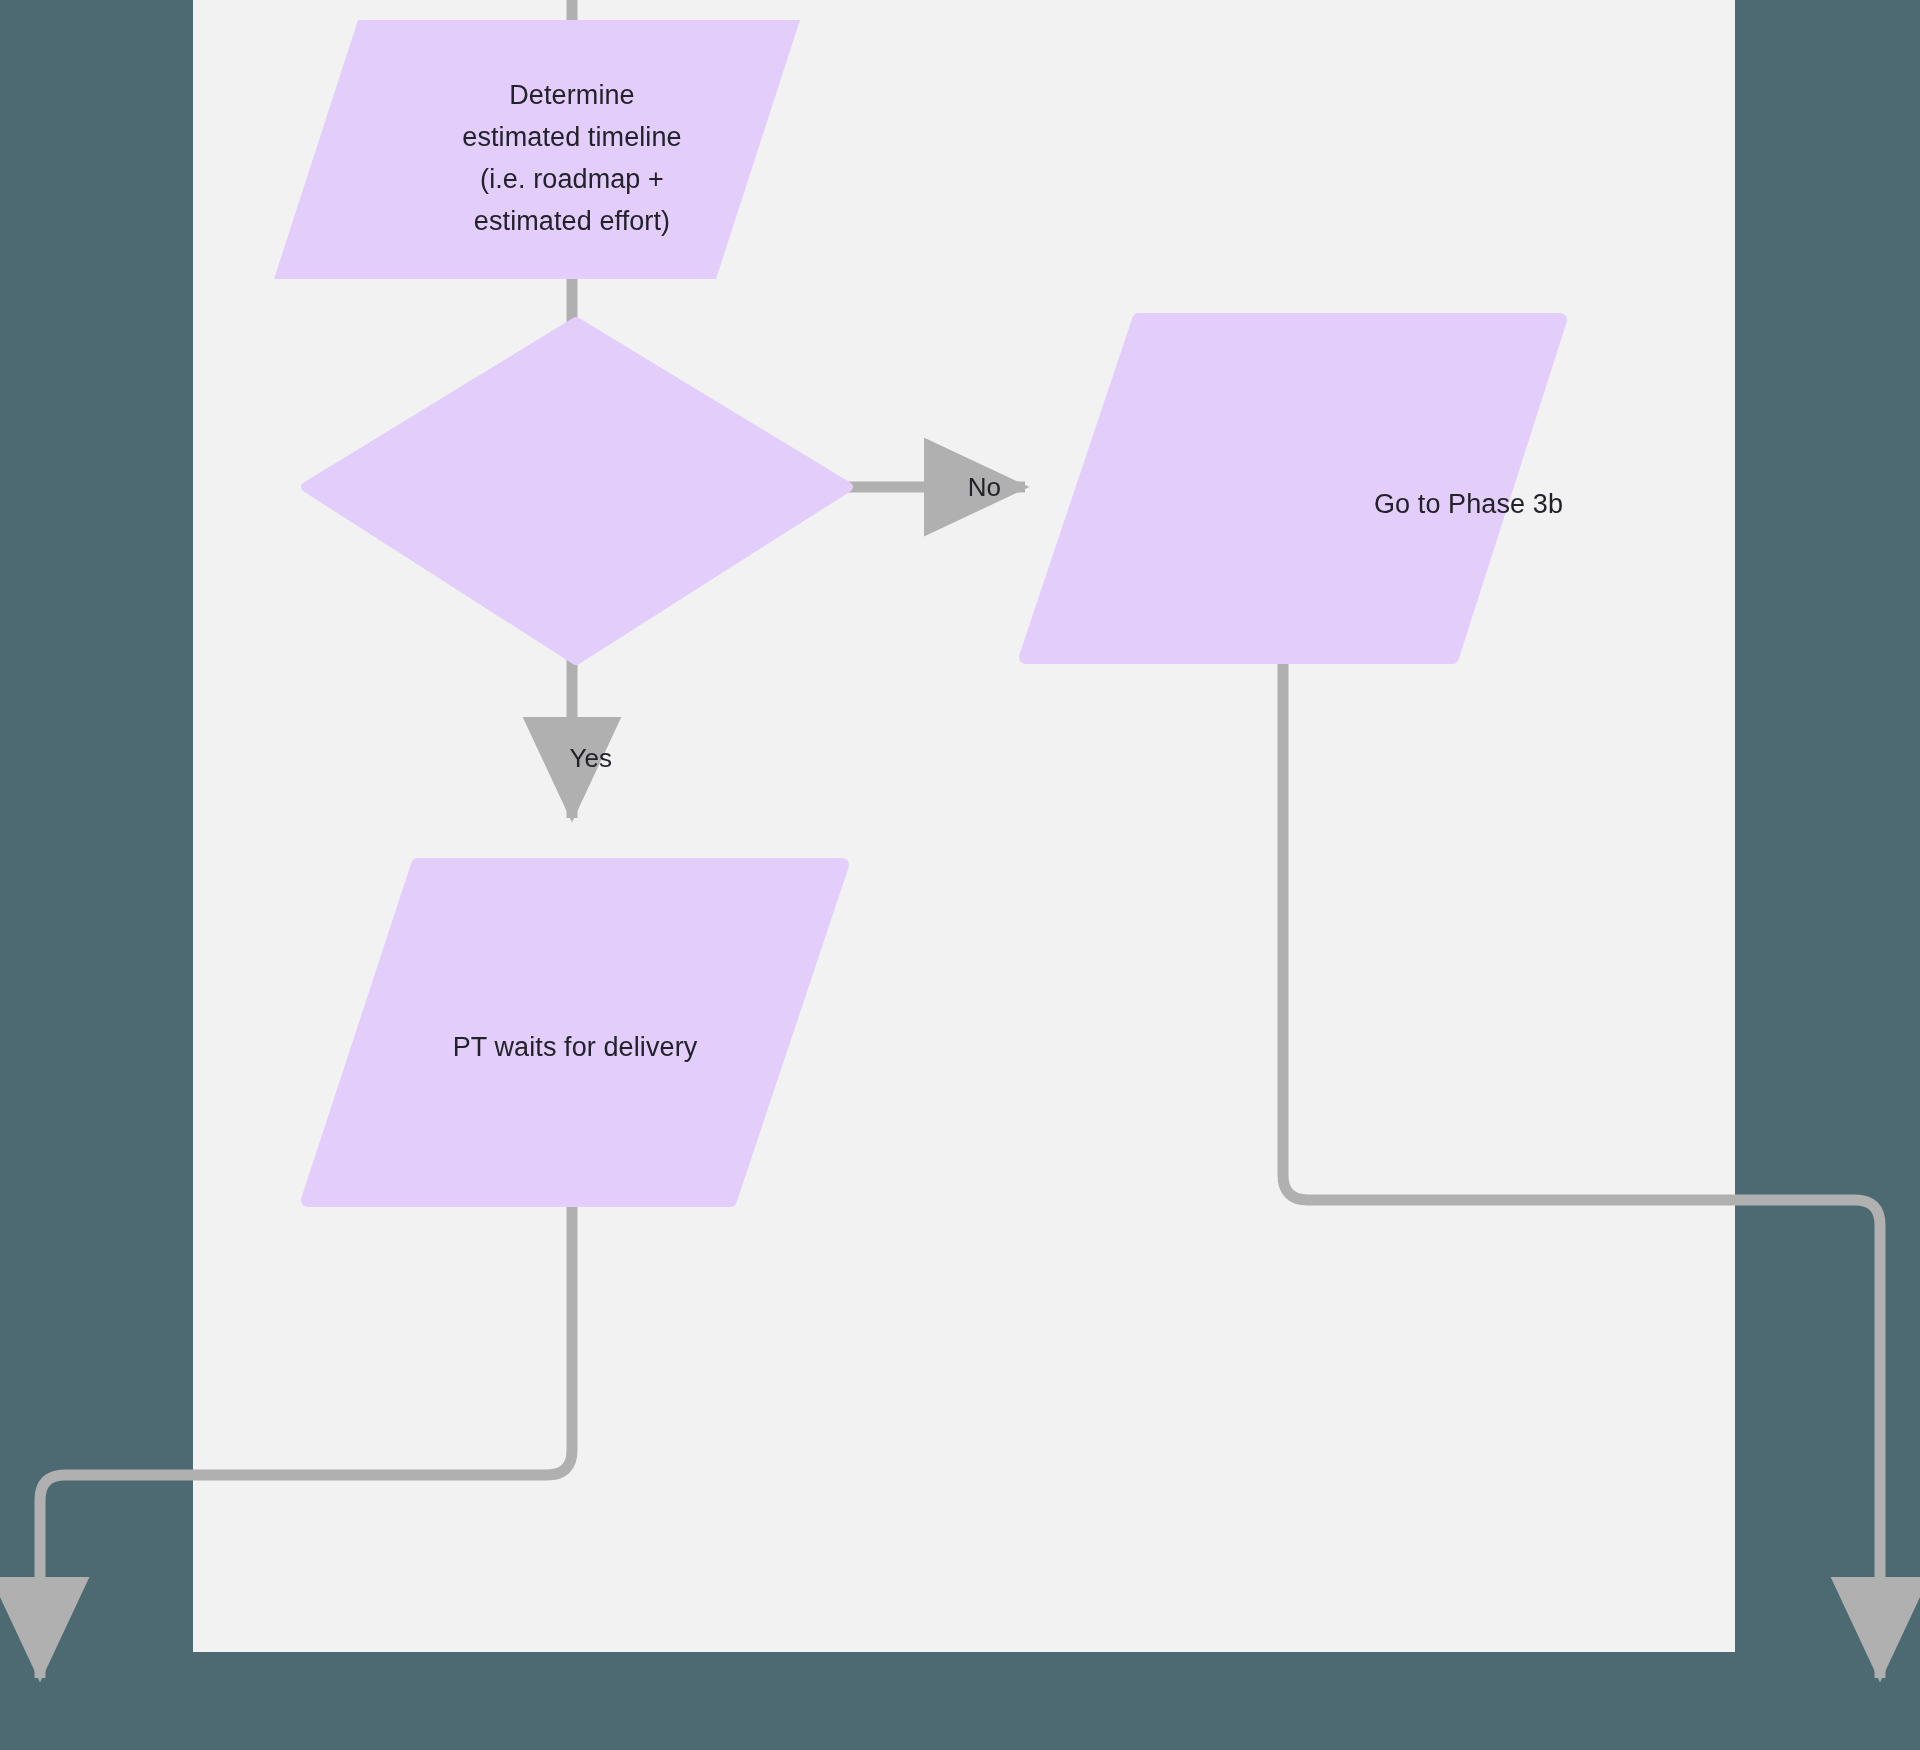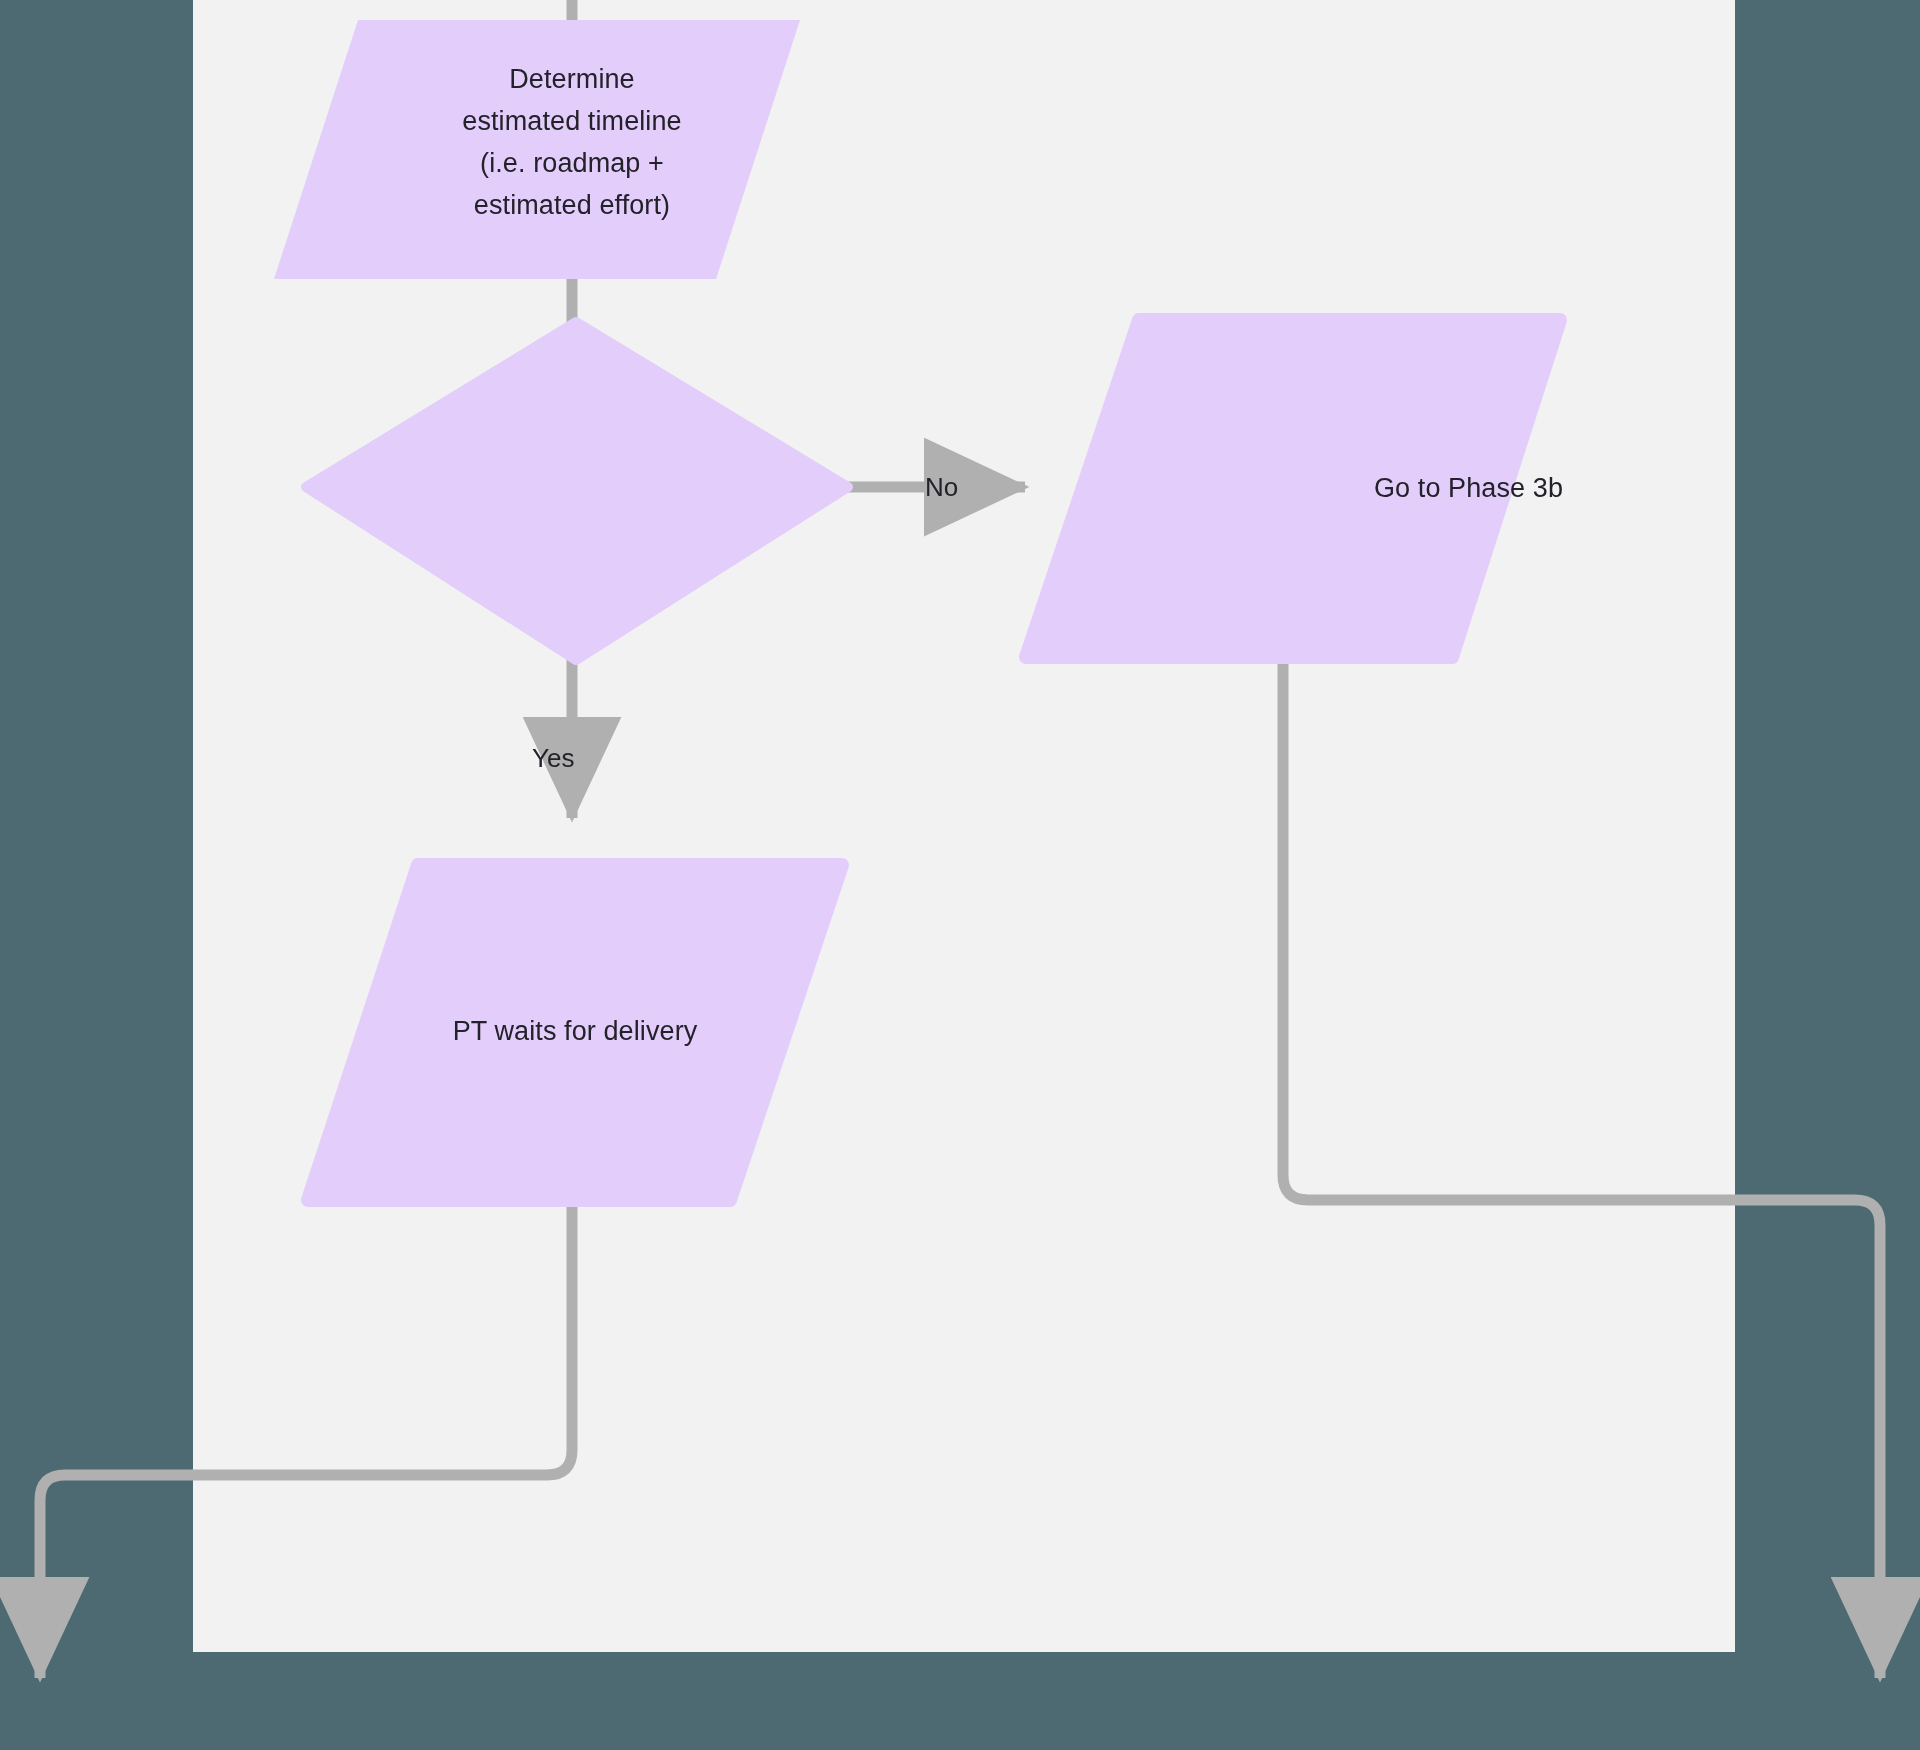--- a/index.html
+++ b/index.html
@@ -34,28 +34,29 @@
   .node-label {
     position: absolute;
     text-align: center;
     color: #232129;
     font-family: "Liberation Sans", sans-serif;
     font-size: 27px;
     line-height: 42px;
     letter-spacing: 0.1px;
     white-space: pre-line;
     pointer-events: none;
+    margin-top: 16px;
   }
   .edge-label {
     position: absolute;
     color: #232129;
     font-family: "Liberation Sans", sans-serif;
     font-size: 26px;
     line-height: 30px;
-    text-align: left;
+    text-align: right;
     white-space: nowrap;
   }
 </style>
 </head>
 <body>
 
 <div id="stage">
 
   <div id="panel"></div>
 

